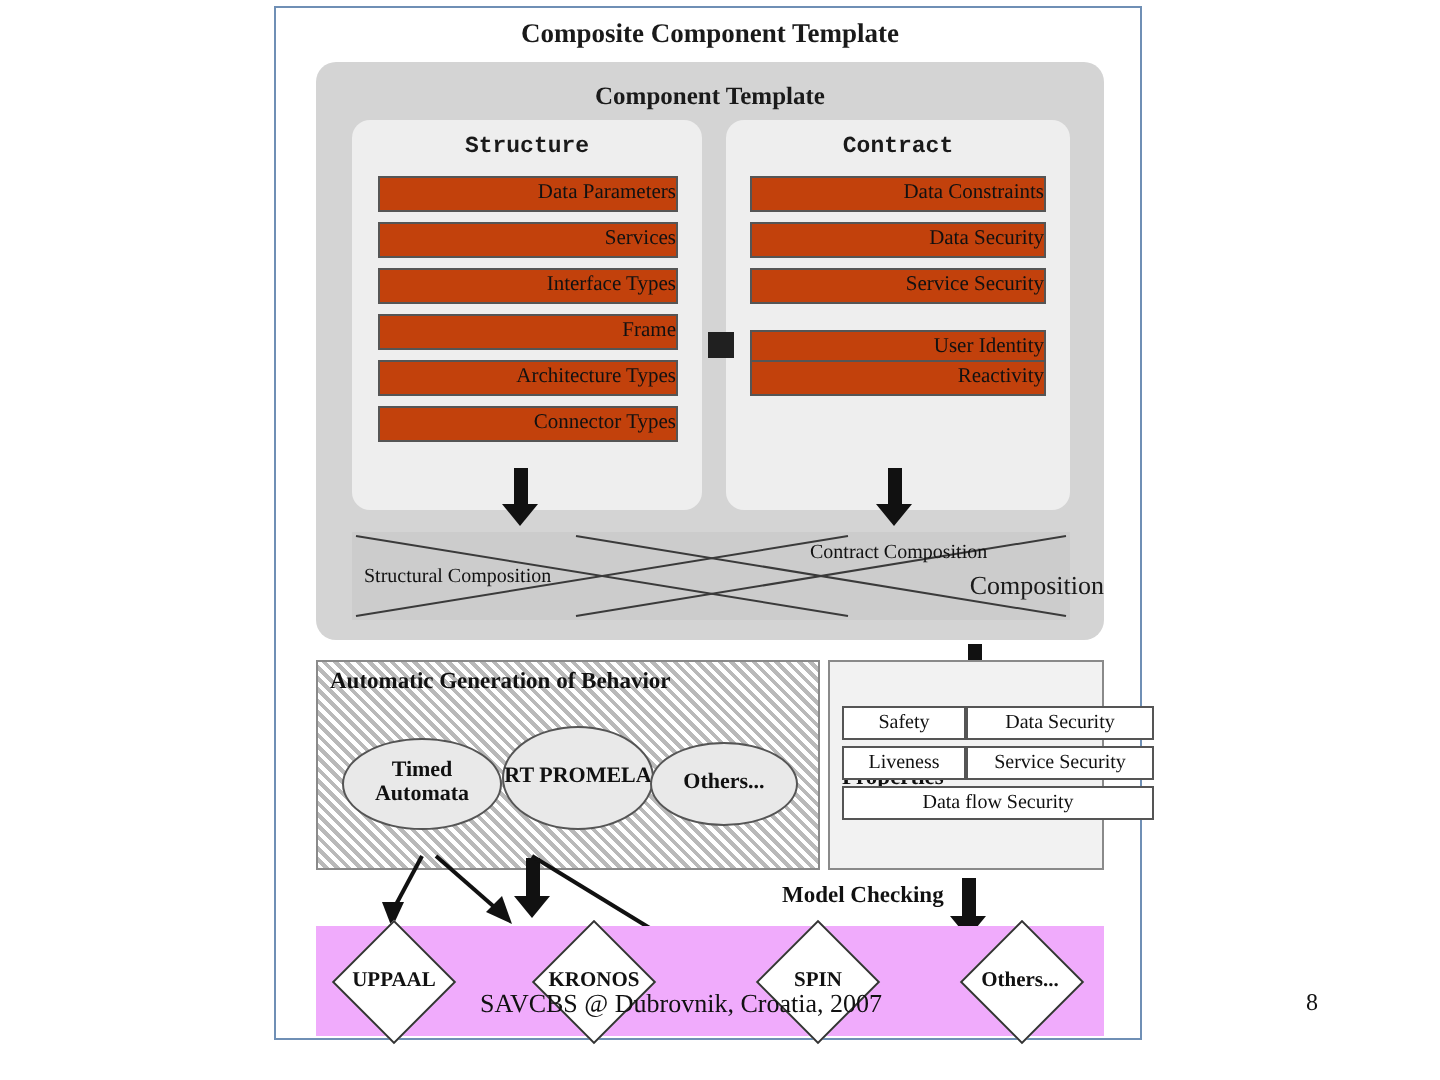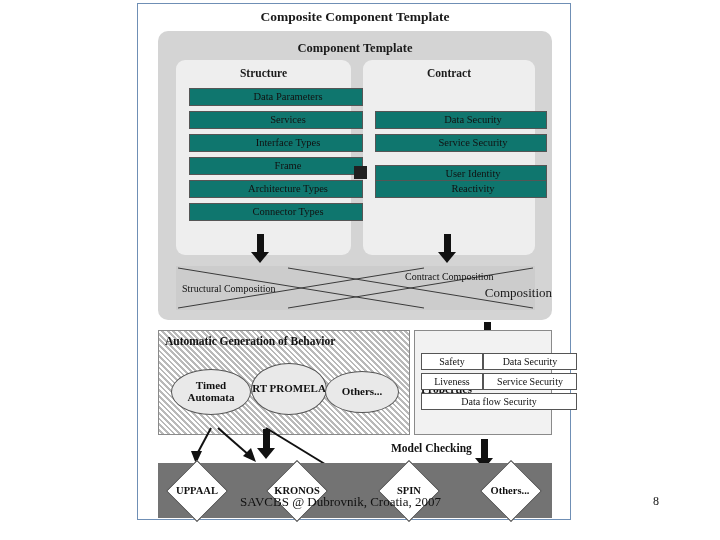--- a/index.html
+++ b/index.html
@@ -84,34 +84,34 @@
     height: 195px;
   }
   .panel-title {
     position: absolute;
     left: 0; top: 7px;
     width: 100%;
     text-align: center;
     font-size: 11.5px;
     font-weight: bold;
     color: #1a1a1a;
+    font-family: Liberation Mono, monospace;
   }
 
   
   .item-box {
     position: absolute;
     height: 16px;
-    background: #0f766e;
+    background: #c2410c;
     border: 1px solid #555555;
     font-size: 10.5px;
     color: #111111;
-    text-align: center;
+    text-align: right;
     line-height: 16px;
     white-space: nowrap;
-    padding-left: 24px;
   }
   #structure-panel .item-box { left: 13px; width: 148px; }
   #contract-panel .item-box  { left: 12px; width: 146px; }
 
   
   #connector-square {
     position: absolute;
     left: 196px;
     top: 135px;
     width: 13px;
@@ -246,21 +246,21 @@
     font-size: 11.5px;
     font-weight: bold;
     color: #111111;
   }
   #checker-band {
     position: absolute;
     left: 20px;
     top: 459px;
     width: 394px;
     height: 55px;
-    background: #737373;
+    background: #f0abfc;
   }
   .diamond {
     position: absolute;
     width: 42px;
     height: 42px;
     background: #ffffff;
     border: 1px solid #333333;
     transform: rotate(45deg);
   }
   .diamond-label {
@@ -315,20 +315,21 @@
         <div class="item-box" style="top:28px">Data Parameters</div>
         <div class="item-box" style="top:51px">Services</div>
         <div class="item-box" style="top:74px">Interface Types</div>
         <div class="item-box" style="top:97px">Frame</div>
         <div class="item-box" style="top:120px">Architecture Types</div>
         <div class="item-box" style="top:143px">Connector Types</div>
       </div>
 
       <div class="inner-panel" id="contract-panel">
         <div class="panel-title">Contract</div>
+        <div class="item-box" style="top:28px">Data Constraints</div>
         <div class="item-box" style="top:51px">Data Security</div>
         <div class="item-box" style="top:74px">Service Security</div>
         <div class="item-box" style="top:105px">User Identity</div>
         <div class="item-box" style="top:120px">Reactivity</div>
       </div>
 
       <div id="connector-square"></div>
 
       <div class="arrow-down">
         <div class="arrow-stem" style="left:99px; top:203px; width:7px; height:19px;"></div>

